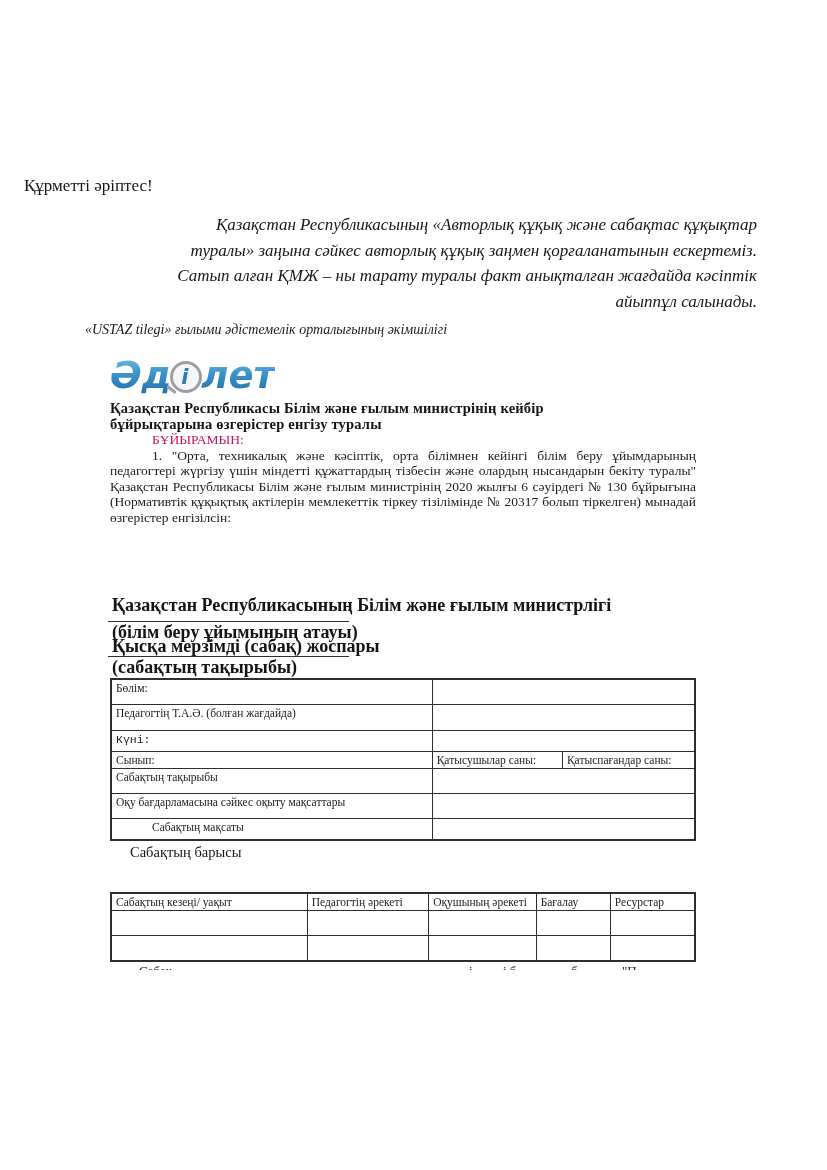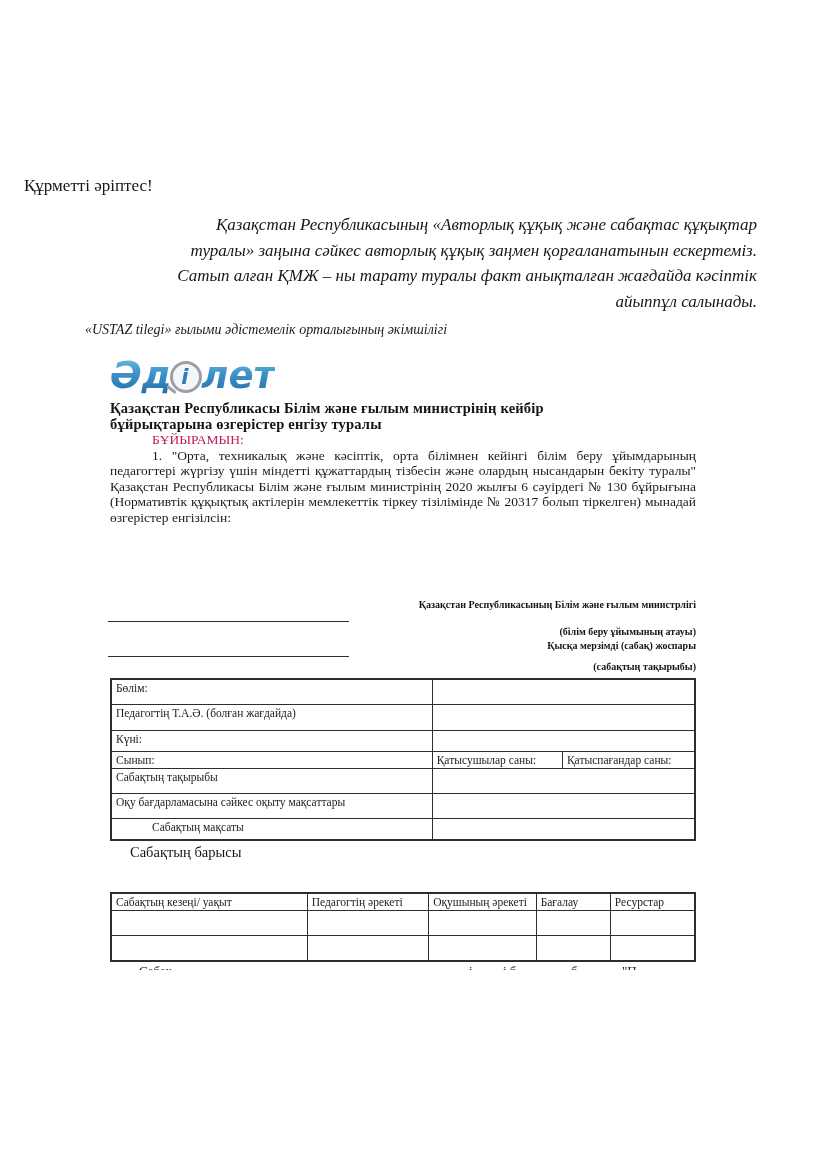--- a/index.html
+++ b/index.html
@@ -57,37 +57,37 @@
   .scan-heading{
     font-weight:bold;font-size:14.5px;line-height:16px;letter-spacing:0.2px;color:#141414;
   }
   .scan-par{
     font-size:13.5px;line-height:15.5px;text-align:justify;color:#1c1c1c;
   }
   .resolve-line{font-size:13.5px;line-height:15.5px;text-indent:42px;color:#be185d;}
   .clause{ text-indent:42px; }
   
   .form-section{position:absolute;left:0;top:242px;width:586px;}
-  .form-bold{font-weight:bold;font-size:10px;line-height:14px;color:#141414;padding-left:2px;text-align:right;}
+  .form-bold{font-weight:bold;font-size:18px;line-height:14px;color:#141414;padding-left:2px;}
   .uline{height:0;border-top:1.5px solid #2e2e2e;width:241px;margin-left:-2px;}
   .ul1{margin-top:9px;}
   .ul2{margin-top:3px;}
   .cap1{margin-top:3px;}
   table{border-collapse:collapse;width:586px;table-layout:fixed;margin-top:32px;}
   .t1{margin-top:4px;border:2px solid #2e2e2e;}
   .t2{border:2px solid #2e2e2e;}
   td,th{
     border:1px solid #2e2e2e;
     font-size:11.5px;line-height:13px;font-weight:normal;
     text-align:left;vertical-align:top;padding:2px 4px 1px 4px;
     color:#1c1c1c;overflow:hidden;white-space:nowrap;
   }
   .r-bolim td{height:21px;}
   .r-pedagog td{height:22px;}
-  .r-kuni td{height:17px;}
+  .r-kuni td{height:17px;font-family:Liberation Mono, monospace;}
   .r-synyp td{height:13px;}
   .r-topic td{height:21px;}
   .r-program td{height:21px;}
   .r-goal td{height:17px;padding-left:40px;}
   .course-heading{font-size:14.5px;line-height:15px;margin:4px 0 2px 20px;color:#161616;}
   .t2 th{height:11px;}
   .t2 .empty-row td{height:21px;}
   .clipped-line{position:relative;height:6px;overflow:hidden;margin-top:2px;font-size:13px;line-height:14px;}
   .clipped-line span{position:absolute;top:0;}
 </style>

